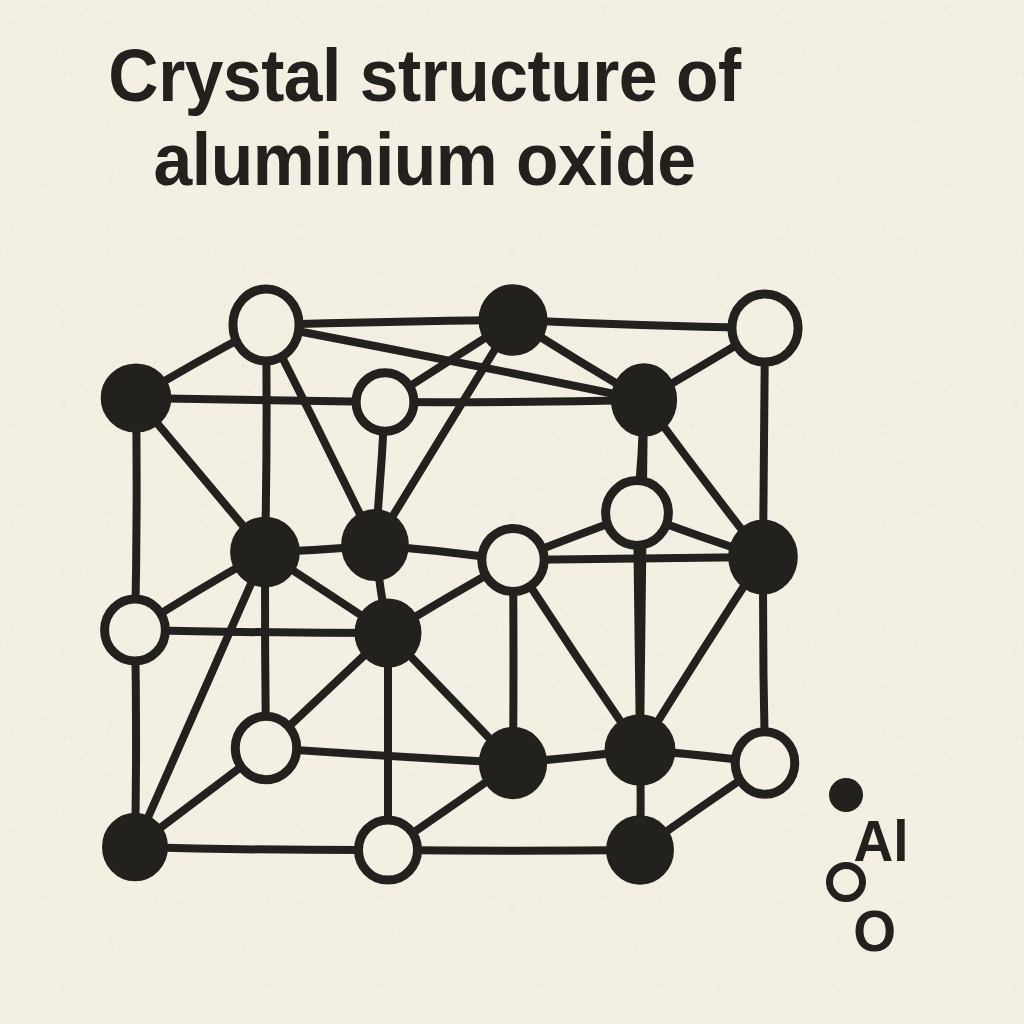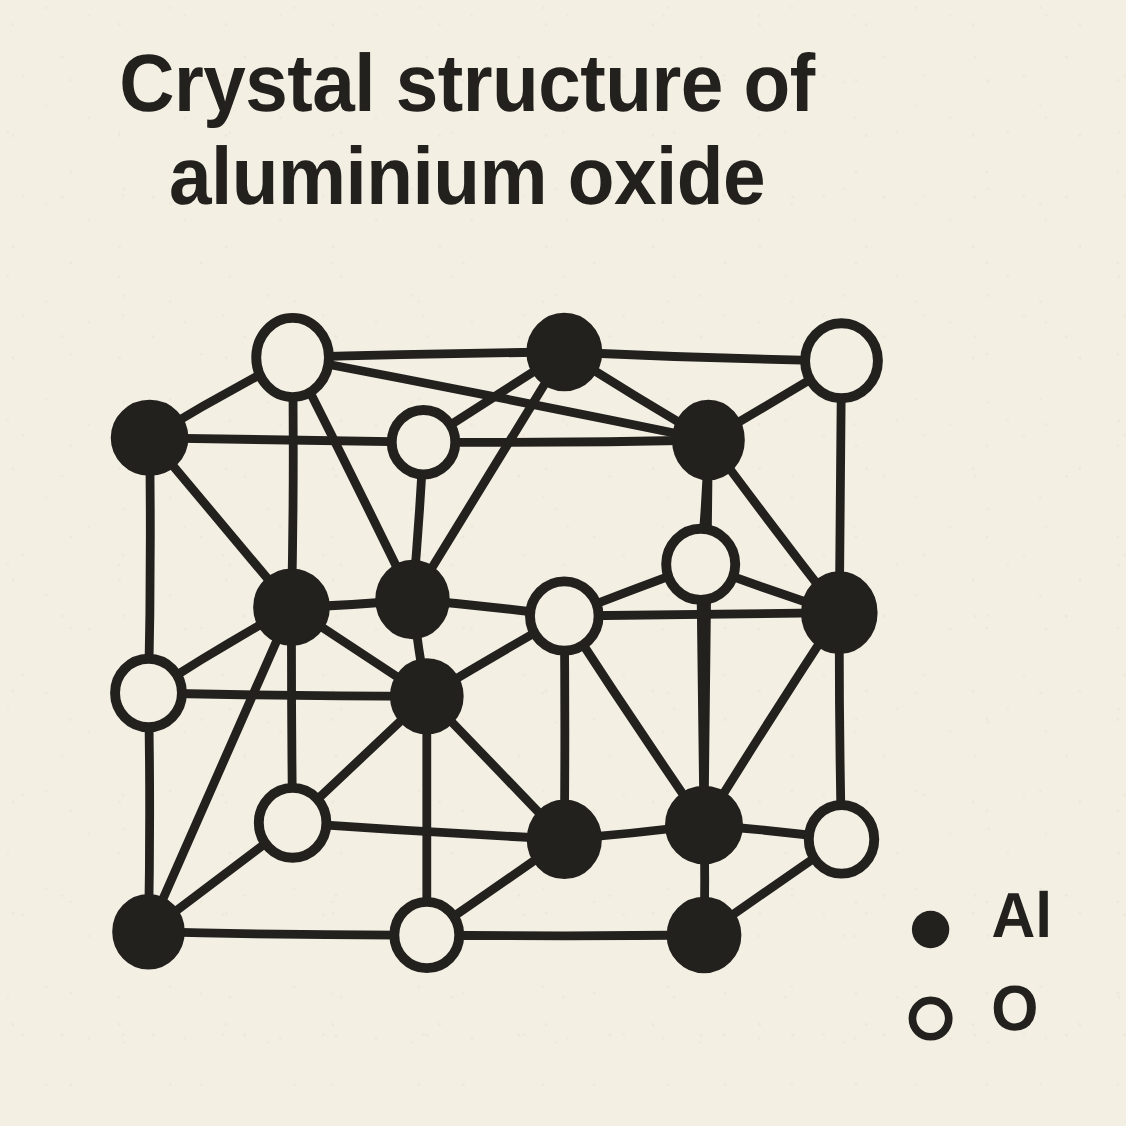--- a/index.html
+++ b/index.html
@@ -57,22 +57,23 @@
     z-index: 2;
   }
   #legend {
     position: absolute;
     left: 822px;
     top: 778px;
     z-index: 3;
   }
   .legend-row {
     display: flex;
-    align-items: flex-end;
+    align-items: flex-start;
     height: 84px;
+    flex-direction: column;
   }
   .legend-swatch {
     width: 48px;
     display: flex;
     justify-content: center;
     align-items: center;
   }
   .legend-label {
     margin-left: 30px;
     color: #22211e;

